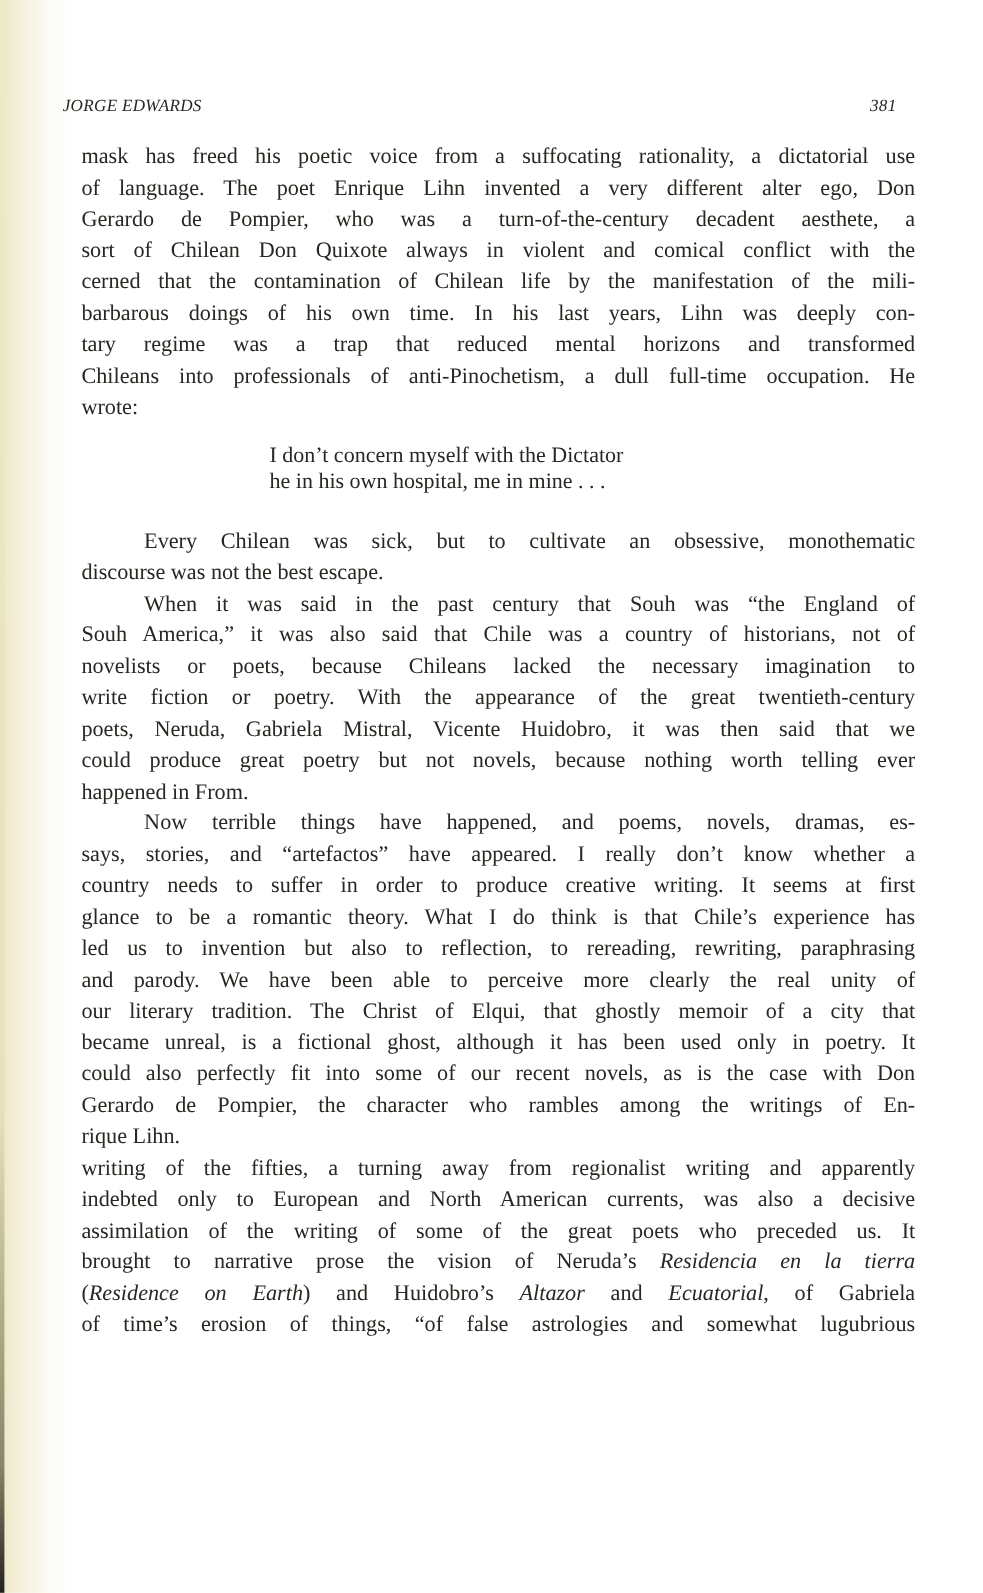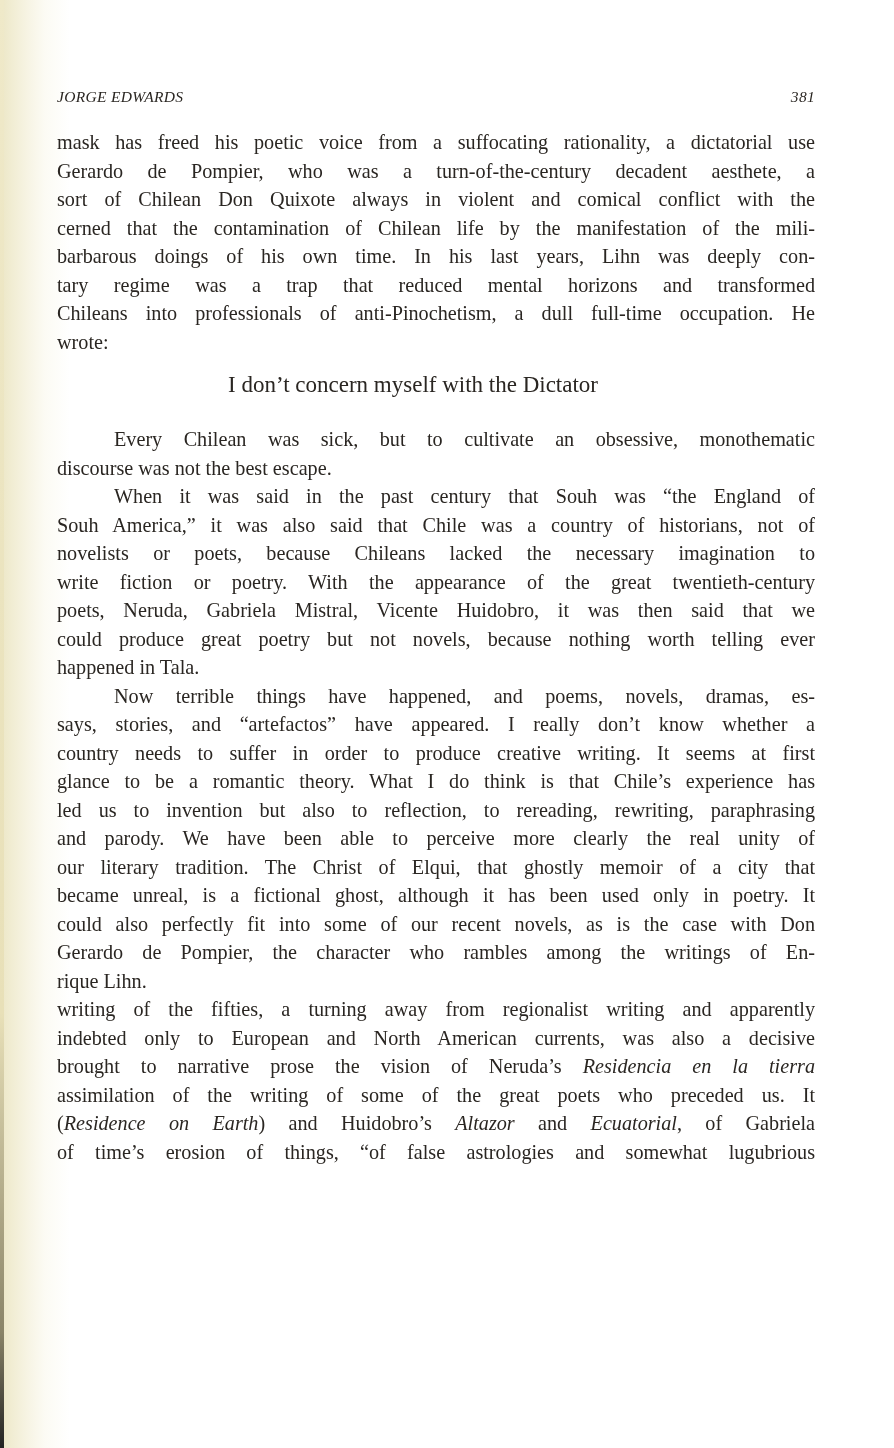--- a/index.html
+++ b/index.html
@@ -13,89 +13,91 @@
   .spine {
     position: absolute; left: 0; top: 0; bottom: 0; width: 4px;
     background: linear-gradient(to bottom, #efe9c9 0%, #e8e0b8 70%, #8a8468 92%, #222 100%);
   }
   .running-head {
     position: absolute; top: 88px; left: 57px; right: 79px;
     display: flex; justify-content: space-between;
     font-size: 15.5px; letter-spacing: 0.3px; font-style: italic;
   }
   .text-block {
-    position: absolute; top: 128px; left: 57px; width: 758px;
+    position: absolute; top: 128px; left: 74px; width: 758px;
     font-size: 20.2px; line-height: 28.5px; text-align: justify;
   }
   .text-block p { margin: 0; }
   .poem {
     margin: 17px 0 28px 171px;
-    font-size: 23px; line-height: 24px; text-align: left;
+    font-size: 20px; line-height: 24px; text-align: left;
   }
   .poem div { white-space: nowrap; }
   .line { display: block; text-align-last: justify; }
   .line.last { text-align-last: left; }
   i { font-style: italic; }
 </style>
 </head>
 <body>
 
 <div class="spine"></div>
 
 <header class="running-head">
   <span>JORGE EDWARDS</span>
   <span>381</span>
 </header>
 
 <main class="text-block">
   <p>
     <span class="line">mask has freed his poetic voice from a suffocating rationality, a dictatorial use</span>
+    <span class="line">of language. The poet Enrique Lihn invented a very different alter ego, Don</span>
     <span class="line">Gerardo de Pompier, who was a turn-of-the-century decadent aesthete, a</span>
     <span class="line">sort of Chilean Don Quixote always in violent and comical conflict with the</span>
     <span class="line">cerned that the contamination of Chilean life by the manifestation of the mili-</span>
     <span class="line">barbarous doings of his own time. In his last years, Lihn was deeply con-</span>
     <span class="line">tary regime was a trap that reduced mental horizons and transformed</span>
     <span class="line">Chileans into professionals of anti-Pinochetism, a dull full-time occupation. He</span>
     <span class="line last">wrote:</span>
   </p>
 
   <div class="poem">
     <div>I don’t concern myself with the Dictator</div>
+    <div>he in his own hospital, me in mine . . .</div>
   </div>
 
   <p>
     <span class="line" style="text-indent:57px">Every Chilean was sick, but to cultivate an obsessive, monothematic</span>
     <span class="line last">discourse was not the best escape.</span>
   </p>
 
   <p>
     <span class="line" style="text-indent:57px">When it was said in the past century that Souh was “the England of</span>
     <span class="line">Souh America,” it was also said that Chile was a country of historians, not of</span>
     <span class="line">novelists or poets, because Chileans lacked the necessary imagination to</span>
     <span class="line">write fiction or poetry. With the appearance of the great twentieth-century</span>
     <span class="line">poets, Neruda, Gabriela Mistral, Vicente Huidobro, it was then said that we</span>
     <span class="line">could produce great poetry but not novels, because nothing worth telling ever</span>
-    <span class="line last">happened in Tala.</span>
+    <span class="line last">happened in From.</span>
   </p>
 
   <p>
     <span class="line" style="text-indent:57px">Now terrible things have happened, and poems, novels, dramas, es-</span>
     <span class="line">says, stories, and “artefactos” have appeared. I really don’t know whether a</span>
     <span class="line">country needs to suffer in order to produce creative writing. It seems at first</span>
     <span class="line">glance to be a romantic theory. What I do think is that Chile’s experience has</span>
     <span class="line">led us to invention but also to reflection, to rereading, rewriting, paraphrasing</span>
     <span class="line">and parody. We have been able to perceive more clearly the real unity of</span>
     <span class="line">our literary tradition. The Christ of Elqui, that ghostly memoir of a city that</span>
     <span class="line">became unreal, is a fictional ghost, although it has been used only in poetry. It</span>
     <span class="line">could also perfectly fit into some of our recent novels, as is the case with Don</span>
     <span class="line">Gerardo de Pompier, the character who rambles among the writings of En-</span>
     <span class="line last">rique Lihn.</span>
   </p>
 
   <p>
     <span class="line">writing of the fifties, a turning away from regionalist writing and apparently</span>
     <span class="line">indebted only to European and North American currents, was also a decisive</span>
+    <span class="line">assimilation of the writing of some of the great poets who preceded us. It</span>
     <span class="line"><span>brought to narrative prose the vision of Neruda’s </span><i>Residencia en la tierra</i></span>
-    <span class="line">assimilation of the writing of some of the great poets who preceded us. It</span>
     <span class="line"><span>(</span><i>Residence on Earth</i><span>) and Huidobro’s </span><i>Altazor</i><span> and </span><i>Ecuatorial</i><span>, of Gabriela</span></span>
     <span class="line">of time’s erosion of things, “of false astrologies and somewhat lugubrious</span>
   </p>
 </main>
 
 </body></html>

